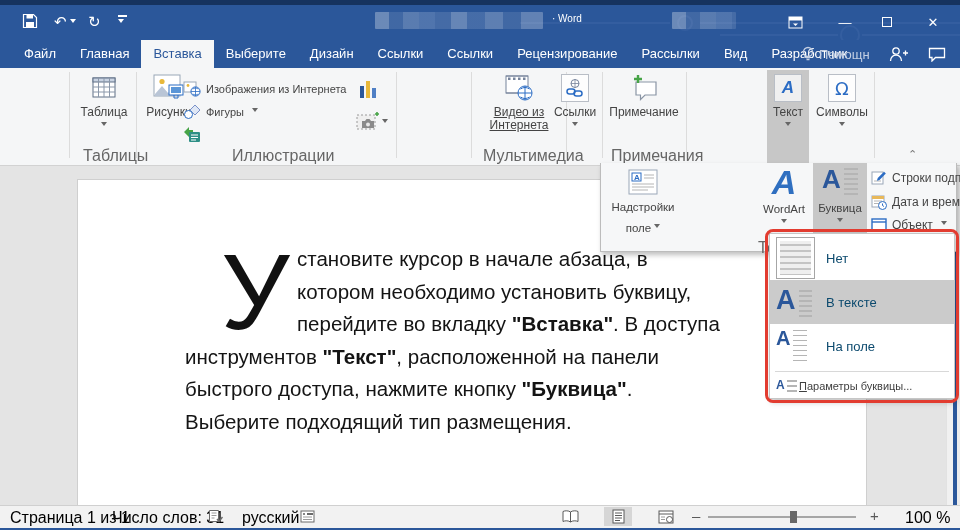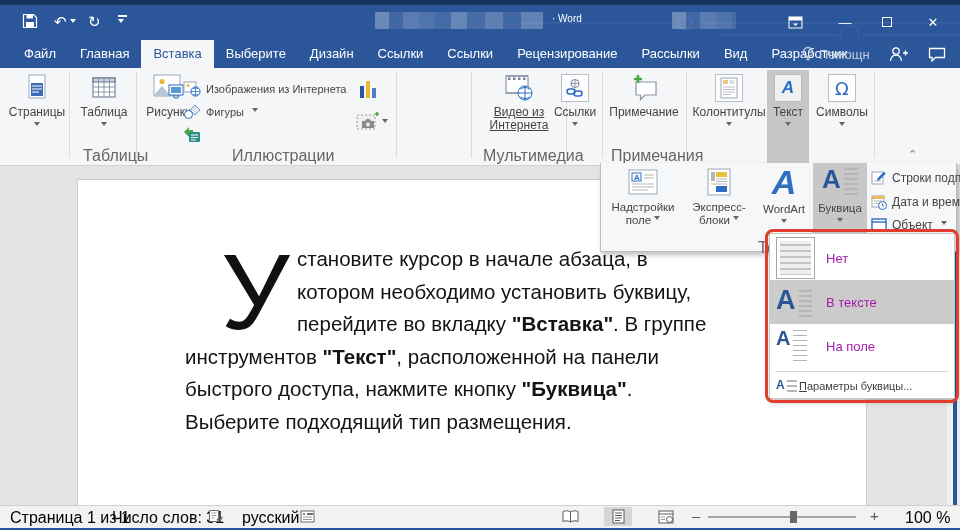--- a/index.html
+++ b/index.html
@@ -45,21 +45,21 @@
     border:1px solid #bcbcbc; border-top:none; box-shadow:2px 3px 5px rgba(0,0,0,.25); z-index:20; }
   .panel .bigbtn { position:absolute; font-size:11.5px; }
   .panel-rowbtn { position:absolute; display:flex; align-items:center; gap:5px; font-size:12px; color:#444; white-space:nowrap; }
   .linesblock { background:repeating-linear-gradient(180deg,#b5b5b5 0 1.5px, transparent 1.5px 5px); }
 
   
   .redframe { left:765px; top:229px; width:194px; height:174px; border:3px solid #e23c30; border-radius:8px; z-index:45; pointer-events:none; }
   .submenu { left:769px; top:233px; width:186px; height:166px; background:#fff; border:1px solid #c6c6c6; box-shadow:2px 3px 6px rgba(0,0,0,.25); z-index:40; }
   .mitem { position:absolute; left:0; width:184px; height:44px; display:flex; align-items:center; }
   .mitem.sel { background:#cbcbcb; }
-  .mitem .mlabel { position:absolute; left:56px; font-size:13px; color:#a21caf; }
+  .mitem .mlabel { position:absolute; left:56px; font-size:13px; color:#0c4a6e; }
   .micon { position:absolute; left:6px; }
   .bigA { color:#2b579a; font-weight:bold; }
   .mdivider { position:absolute; left:5px; width:174px; height:1px; background:#d8d8d8; }
   .moptions { position:absolute; left:0; width:184px; height:26px; display:flex; align-items:center; }
   .moptions .mlabel { position:absolute; left:29px; font-size:11px; color:#3f3f3f; }
 
   
   .docpage { left:77px; top:179px; width:790px; height:326px; background:#fff; border:1px solid #cfcfcf; border-bottom:none; }
   .scrolltrack { left:946px; top:166px; width:7px; height:339px; background:#f1f1f1; border-left:1px solid #e2e2e2; }
   .rightedge { left:953px; top:166px; width:4px; height:364px; background:#2b579a; }
@@ -144,29 +144,20 @@
       <circle cx="8" cy="6" r="3.2" fill="none" stroke="#fff" stroke-width="1.3"></circle>
       <path d="M2.5 16 c0-4 3-6 5.5-6 s5.5 2 5.5 6" fill="none" stroke="#fff" stroke-width="1.3"></path>
       <path d="M15 8 h5 M17.5 5.5 v5" stroke="#fff" stroke-width="1.3"></path>
     </svg>
   <svg class="abs" style="left:928px;top:47px;" width="18" height="15" viewBox="0 0 18 15">
       <path d="M1.5 1.5 h15 v9 h-9 l-3.5 3.5 v-3.5 h-2.5z" fill="none" stroke="#fff" stroke-width="1.3"></path>
     </svg>
 
   <div class="abs ribbon"></div>
 
-  <div class="abs bigbtn" style="left:8px;top:74px;width:58px;">
-    <svg width="26" height="28" viewBox="0 0 26 28">
-        <rect x="5" y="1" width="16" height="23" fill="#fff" stroke="#9aa7b8"></rect>
-        <rect x="7" y="9" width="12" height="13" fill="#3a6db5"></rect>
-        <path d="M8 12 h10 M8 15 h10 M8 18 h7" stroke="#fff" stroke-width="1.2"></path>
-      </svg>
-    <span class="lbl">Страницы</span>
-    <span class="caret"></span>
-  </div>
   <div class="abs sep" style="left:69px;"></div>
 
   <div class="abs bigbtn" style="left:76px;top:74px;width:56px;">
     <svg width="28" height="28" viewBox="0 0 28 28">
         <rect x="3" y="4" width="22" height="19" fill="#fff" stroke="#5f6f85"></rect>
         <rect x="3" y="4" width="22" height="4" fill="#c9d3e2" stroke="#5f6f85"></rect>
         <path d="M8.5 4 v19 M14 4 v19 M19.5 4 v19 M3 13 h22 M3 18 h22" stroke="#8a97a9" stroke-width="1"></path>
       </svg>
     <span class="lbl">Таблица</span>
     <span class="caret"></span>
@@ -264,31 +255,20 @@
   <div class="abs bigbtn" style="left:606px;top:74px;width:76px;">
     <svg width="30" height="28" viewBox="0 0 30 28">
         <path d="M7 8 h20 v13 h-11 l-4.5 4.5 v-4.5 h-4.5z" fill="#fff" stroke="#8a95a5" stroke-width="1.2"></path>
         <path d="M5 5 h8 M9 1 v8" stroke="#47a447" stroke-width="2.4"></path>
       </svg>
     <span class="lbl">Примечание</span>
   </div>
   <div class="abs grouplabel" style="left:611px;top:147px;">Примечания</div>
   <div class="abs sep" style="left:686px;"></div>
 
-  <div class="abs bigbtn" style="left:690px;top:74px;width:78px;">
-    <span class="iconbox">
-      <svg width="18" height="22" viewBox="0 0 18 22">
-          <rect x="1" y="1" width="16" height="20" fill="#fff" stroke="#9aa7b8"></rect>
-          <rect x="3" y="3" width="5" height="4" fill="#e8c87a"></rect>
-          <path d="M9.5 4 h5 M9.5 6 h5 M3 10 h12 M3 12.5 h12 M3 15 h12 M3 17.5 h8" stroke="#b9bec6" stroke-width="1"></path>
-        </svg>
-    </span>
-    <span class="lbl">Колонтитулы</span>
-    <span class="caret"></span>
-  </div>
 
   <div class="abs hl" style="left:767px;top:70px;width:42px;height:95px;"></div>
   <div class="abs bigbtn" style="left:767px;top:74px;width:42px;z-index:2;">
     <span class="iconbox" style="background:#f0f0f0;">
       <span style="color:#2b6cc4;font-size:17px;font-style:italic;font-weight:bold;">A</span>
     </span>
     <span class="lbl">Текст</span>
     <span class="caret"></span>
   </div>
 
@@ -303,46 +283,35 @@
   <div class="abs chevup" style="left:908px;top:148px;font-family:'DejaVu Sans',sans-serif;font-size:11px;">⌃</div>
 
   <div class="abs docpage"></div>
   <div class="abs scrolltrack"></div>
   <div class="abs rightedge"></div>
   <div class="abs rightedge2"></div>
 
   <div class="abs dropcapletter" style="left:221px;top:238px;">У</div>
   <div class="abs docline" style="left:297px;top:247px;"><span>становите курсор в начале абзаца, в</span><b></b><span></span></div>
   <div class="abs docline" style="left:297px;top:280px;"><span>котором необходимо установить буквицу,</span><b></b><span></span></div>
-  <div class="abs docline" style="left:297px;top:312px;"><span>перейдите во вкладку </span><b>"Вставка"</b><span>. В группе</span></div>
+  <div class="abs docline" style="left:297px;top:312px;"><span>перейдите во вкладку </span><b>"Вставка"</b><span>. В доступа</span></div>
   <div class="abs docline" style="left:185px;top:345px;"><span>инструментов </span><b>"Текст"</b><span>, расположенной на панели</span></div>
   <div class="abs docline" style="left:185px;top:377px;"><span>быстрого доступа, нажмите кнопку </span><b>"Буквица"</b><span>.</span></div>
   <div class="abs docline" style="left:185px;top:410px;"><span>Выберите подходящий тип размещения.</span><b></b><span></span></div>
 
   <div class="abs panel">
     <div class="bigbtn" style="left:4px;top:4px;width:76px;">
       <svg width="32" height="30" viewBox="0 0 32 30">
           <rect x="2" y="3" width="28" height="24" fill="#fff" stroke="#9aa7b8"></rect>
           <rect x="5" y="6" width="9" height="8" fill="none" stroke="#2b6cc4"></rect>
           <text x="7" y="13" font-size="8" fill="#2b6cc4" font-weight="bold">A</text>
           <path d="M17 8 h10 M17 11 h10 M5 17 h22 M5 20 h22 M5 23 h16" stroke="#b5b5b5" stroke-width="1"></path>
         </svg>
       <span class="lbl">Надстройки</span>
-      <span class="lbl" style="margin-top:0;"><span>поле</span><span class="caret inline"></span></span>
-    </div>
-    <div class="bigbtn" style="left:82px;top:4px;width:72px;">
-      <svg width="28" height="30" viewBox="0 0 28 30">
-          <rect x="3" y="2" width="22" height="26" fill="#fff" stroke="#9aa7b8"></rect>
-          <rect x="11" y="5" width="11" height="5" fill="#e8c23a"></rect>
-          <rect x="11" y="19" width="11" height="6" fill="#2b6cc4"></rect>
-          <rect x="6" y="5" width="4" height="9" fill="#b5b5b5"></rect>
-          <path d="M11 12 h11 M11 14.5 h11 M6 17 h16" stroke="#b5b5b5" stroke-width="1"></path>
-        </svg>
-      <span class="lbl">Экспресс-</span>
-      <span class="lbl" style="margin-top:0;"><span>блоки</span><span class="caret inline"></span></span>
+      <span class="lbl" style="margin-top:8px;"><span>поле</span><span class="caret inline"></span></span>
     </div>
     <div class="bigbtn" style="left:156px;top:2px;width:54px;">
       <span style="color:#2f6fc0;font-size:34px;font-style:italic;font-weight:bold;line-height:34px;">A</span>
       <span class="lbl">WordArt</span>
       <span class="caret"></span>
     </div>
     <div class="hl" style="position:absolute;left:212px;top:0;width:54px;height:76px;"></div>
     <div class="bigbtn" style="left:212px;top:3px;width:54px;z-index:2;">
       <span style="display:flex;align-items:flex-start;gap:3px;">
         <span class="bigA" style="font-size:26px;line-height:26px;">A</span>

